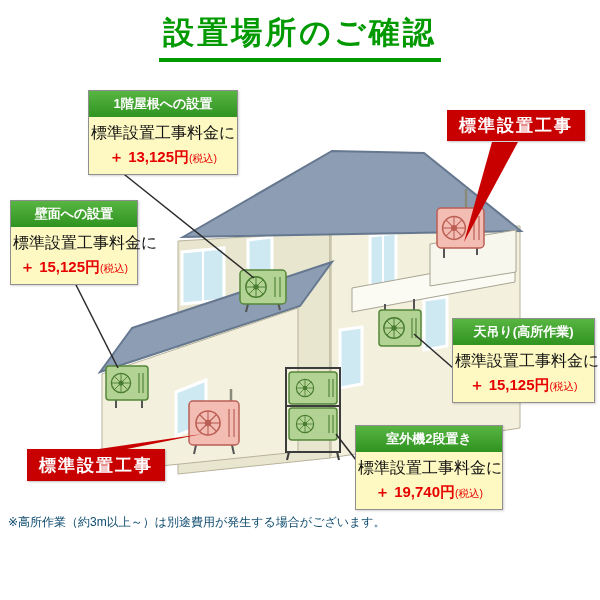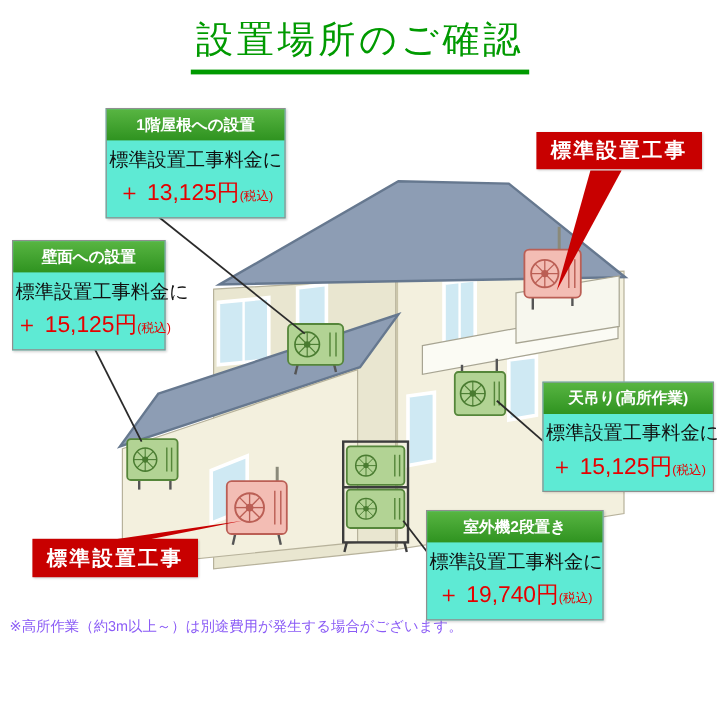--- a/index.html
+++ b/index.html
@@ -1,40 +1,40 @@
 <!DOCTYPE html>
 <html><head>
 <meta charset="utf-8">
 <style>
   * { margin:0; padding:0; box-sizing:border-box; }
   html,body { width:600px; height:600px; background:#ffffff;
     font-family:"Liberation Sans","DejaVu Sans",sans-serif; }
   .stage { position:relative; width:600px; height:600px; background:#fff; overflow:hidden; }
 
   .title-wrap { position:absolute; top:12px; left:0; width:100%; text-align:center; z-index:2; }
-  .title { display:inline-block; font-size:31px; font-weight:normal; color:#009a00;
+  .title { display:inline-block; font-size:31px; font-weight:bold; color:#009a00;
     letter-spacing:3px; border-bottom:4px solid #009a00; padding:0 4px 4px; }
 
   .scene { position:absolute; left:0; top:0; width:600px; height:600px; z-index:1; }
 
-  .callout { position:absolute; z-index:3; border:1px solid #8f8f8f; background:#5eead4;
+  .callout { position:absolute; z-index:3; border:1px solid #8f8f8f; background:#fef9c3;
     box-shadow:1px 1px 2px rgba(0,0,0,.18); }
   .callout-head { background:linear-gradient(#58b542,#2f9320); color:#fff; font-size:13px;
     font-weight:bold; text-align:center; padding:4px 2px; white-space:nowrap; }
   .callout-body { padding:6px 2px 7px; text-align:center; }
   .callout-line { font-size:16px; color:#111; white-space:nowrap; }
   .callout-price { margin-top:4px; white-space:nowrap; }
-  .price { color:#e60000; font-weight:normal; font-size:19px; }
+  .price { color:#e60000; font-weight:bold; font-size:15px; }
   .tax { color:#e60000; font-weight:normal; font-size:10.5px; }
 
   .redbox { position:absolute; z-index:3; background:#c80000; color:#fff; font-size:17px;
     font-weight:bold; letter-spacing:2px; display:flex; align-items:center; justify-content:center;
     box-shadow:1px 1px 2px rgba(0,0,0,.25); }
 
-  .footnote { position:absolute; left:8px; top:514px; font-size:12px; color:#8b5cf6; z-index:2;
+  .footnote { position:absolute; left:8px; top:514px; font-size:12px; color:#0c4a6e; z-index:2;
     white-space:nowrap; }
 </style>
 </head>
 <body>
 
 <div class="stage">
 
   <div class="title-wrap">
     <span class="title">設置場所のご確認</span>
   </div>

